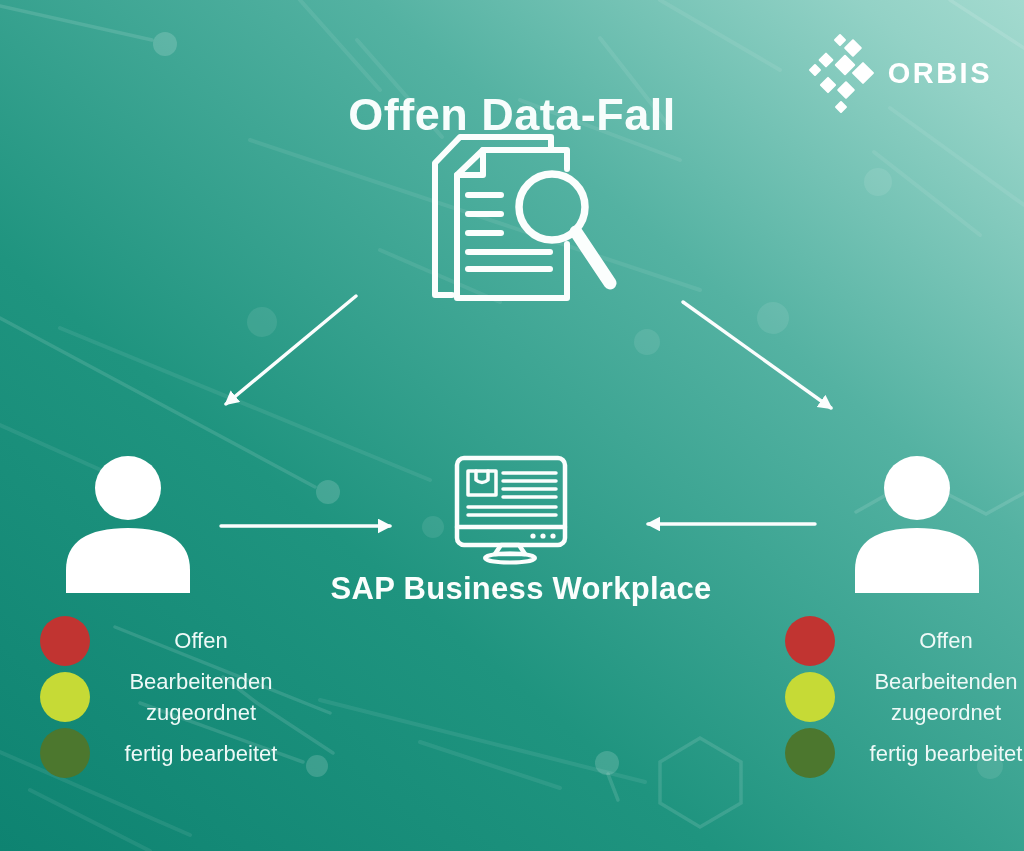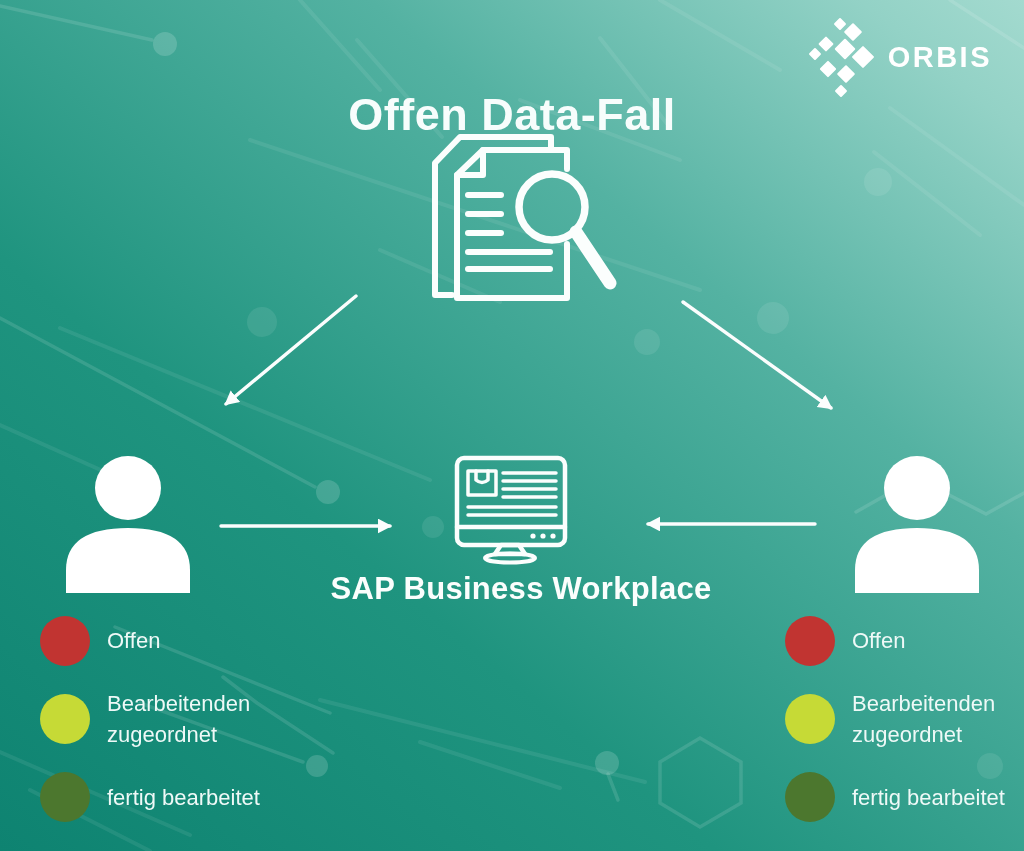--- a/index.html
+++ b/index.html
@@ -7,34 +7,34 @@
     position:relative;width:1024px;height:851px;overflow:hidden;
     font-family:"Liberation Sans","DejaVu Sans",sans-serif;
     background:linear-gradient(to top right,#0e8371 0%,#1f947f 35%,#54b2a2 68%,#93d2c6 92%,#a3dacf 100%);
   }
   svg{display:block;}
   .bg{position:absolute;inset:0;}
   .page-title{
     position:absolute;top:59px;left:0;width:100%;text-align:center;
     font-size:45px;font-weight:700;color:#f7fdfc;letter-spacing:.5px;
   }
-  .logo{position:absolute;top:16px;right:32px;display:flex;align-items:center;gap:14px;}
+  .logo{position:absolute;top:32px;right:32px;display:flex;align-items:center;gap:14px;}
   .logo .wordmark{font-size:29px;font-weight:800;color:#ffffff;letter-spacing:2.5px;}
   .doc-icon{position:absolute;left:423px;top:123px;}
   .arrows{position:absolute;inset:0;pointer-events:none;}
   .person{position:absolute;}
   .person.left{left:63px;top:450px;}
   .person.right{left:852px;top:450px;}
   .monitor-icon{position:absolute;left:452px;top:454px;}
   .sap-label{
     position:absolute;top:571px;left:0;width:100%;text-align:center;
     font-size:31px;font-weight:700;color:#fbfefd;letter-spacing:.3px;
     transform:translateX(9px);
   }
-  .legend{position:absolute;top:616px;display:flex;flex-direction:column;gap:22px;}
+  .legend{position:absolute;top:616px;display:flex;flex-direction:column;text-align:center;}
   .legend.legend-left{left:40px;}
   .legend.legend-right{left:785px;}
   .legend-row{display:flex;align-items:center;gap:17px;}
   .dot{width:50px;height:50px;border-radius:50%;flex-shrink:0;}
   .ltxt{font-size:22px;color:#eef9f7;line-height:1.42;width:188px;}
 </style>
 </head>
 <body>
 
 <div class="canvas">

